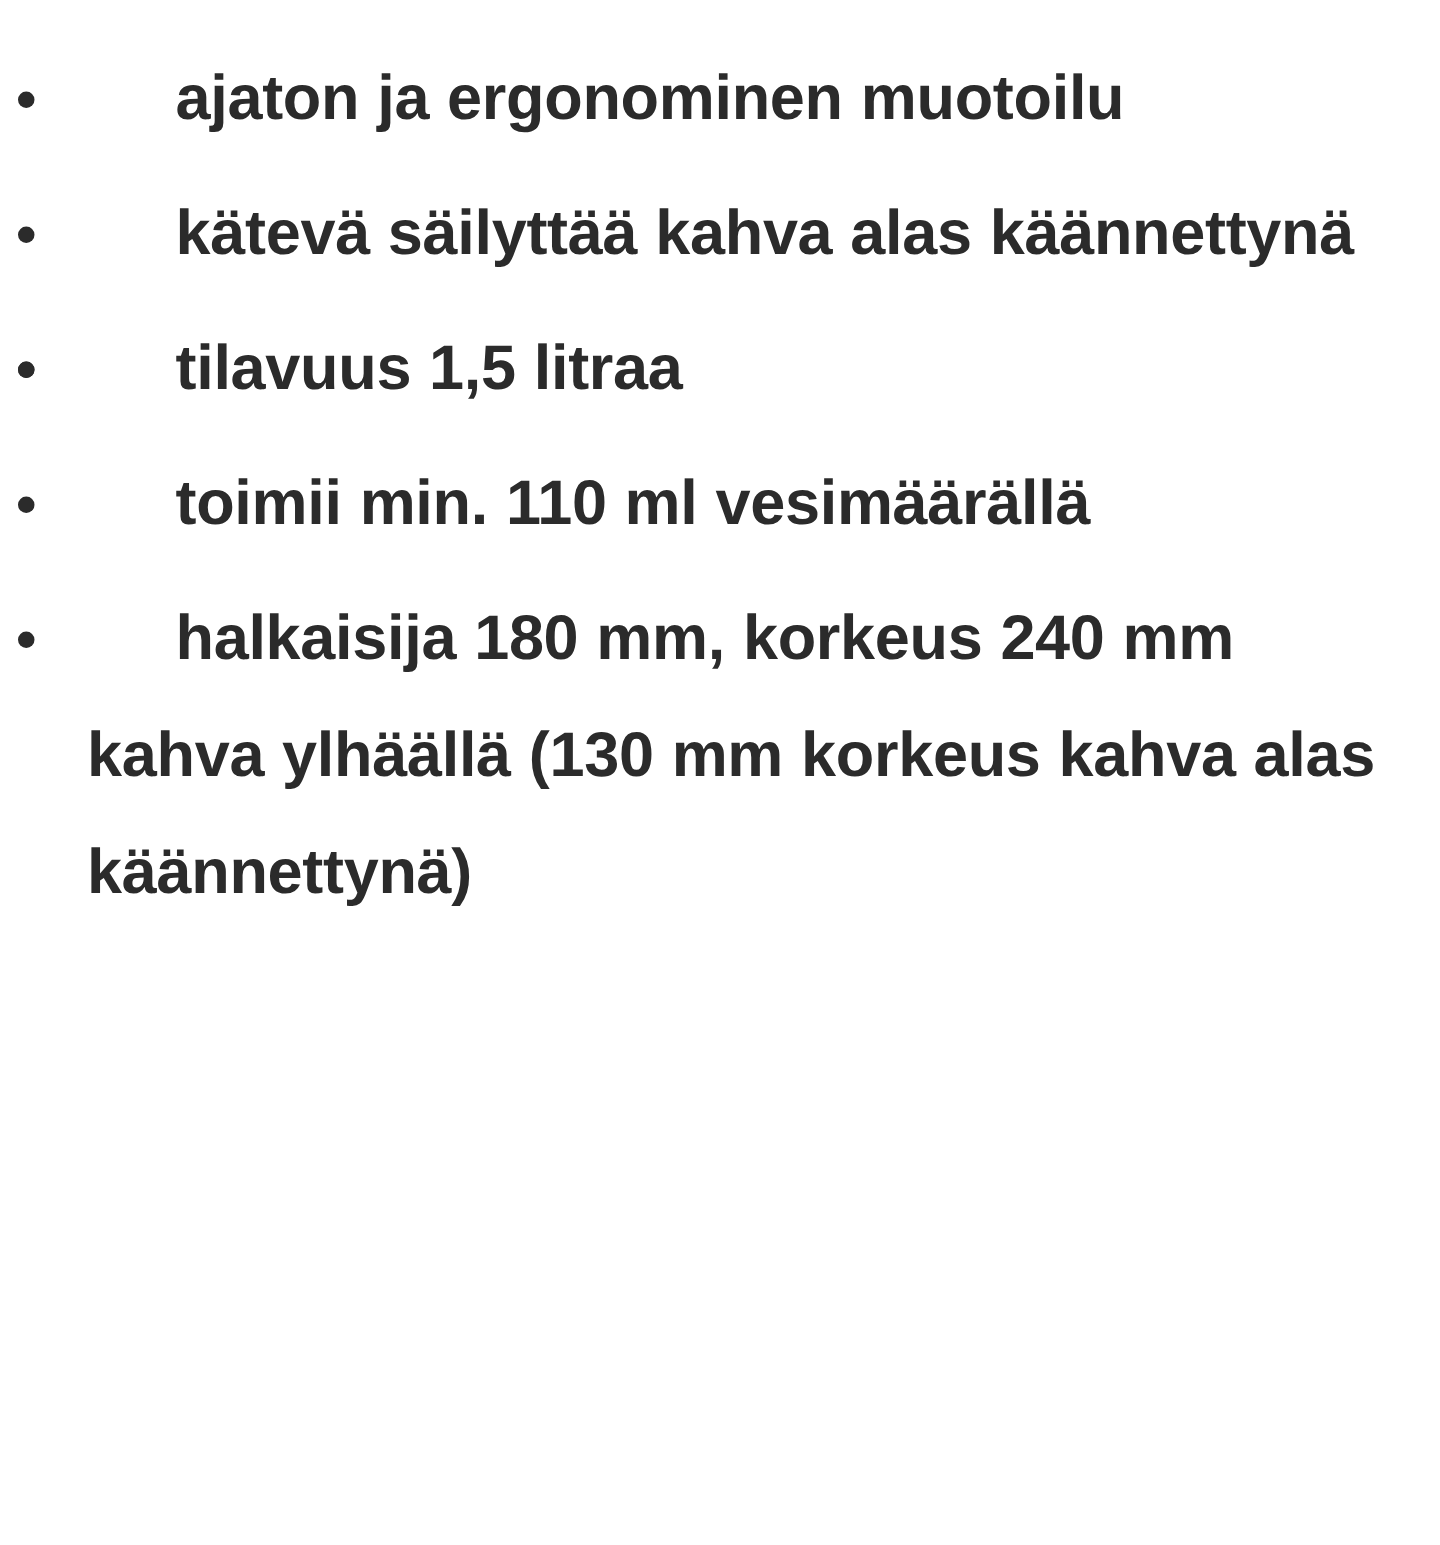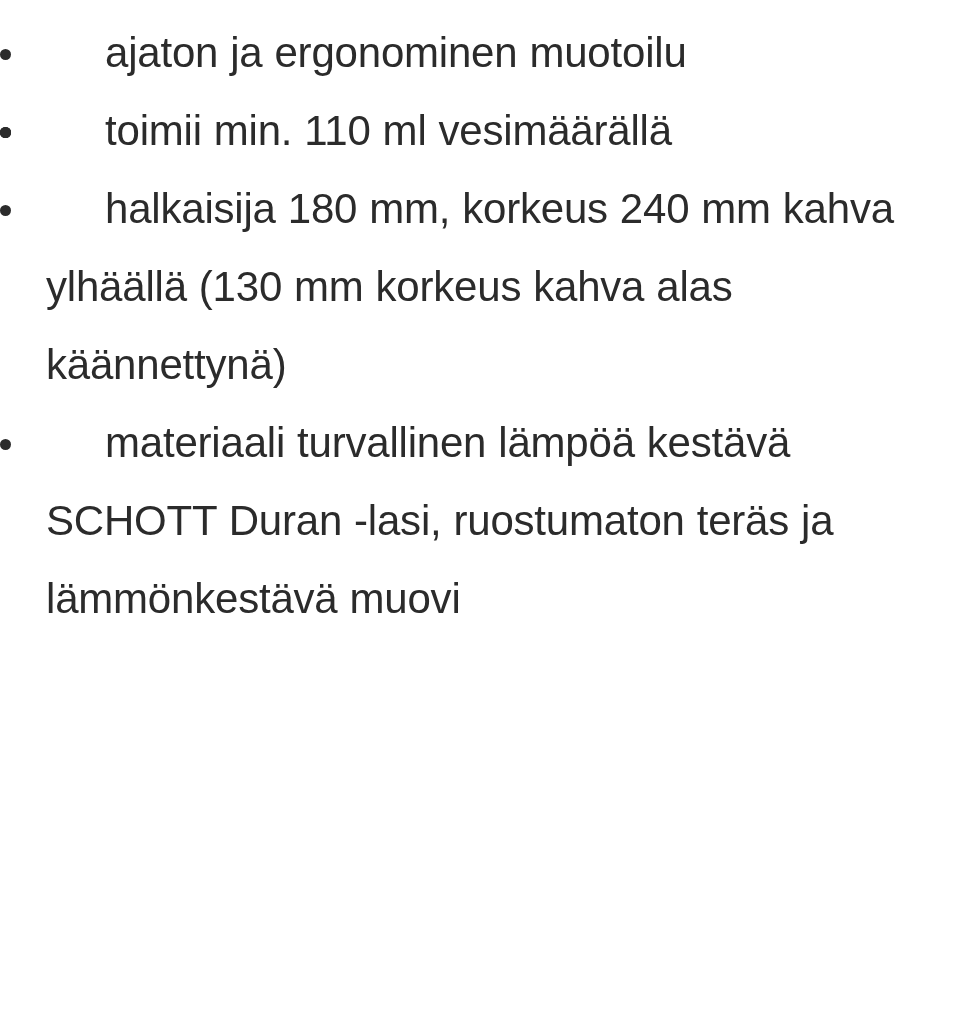--- a/index.html
+++ b/index.html
@@ -19,26 +19,26 @@
     list-style: none;
     margin: 0;
     padding: 0;
     position: relative;
     padding-top: 14px;
   }
 
   
   .feature-item {
     position: relative;
-    margin: 0;
+    margin: 12px;
     padding: 0 26px 0 46px;
     text-indent: 59px;
     font-size: 42px;
     line-height: 78px;
-    font-weight: 400;
+    font-weight: 700;
     color: #2b2b2b;
     letter-spacing: -0.2px;
     word-spacing: 0.5px;
   }
 
   .bullet-dot {
     position: absolute;
     left: 0px;
     top: 35px;
     width: 11px;
@@ -52,33 +52,33 @@
 <body>
 
 <ul id="feature-list">
 
   <li class="feature-item">
     <span class="bullet-dot"></span><span>ajaton ja ergonominen muotoilu</span>
   </li>
 
 
   <li class="feature-item">
-    <span class="bullet-dot"></span>
+    <span class="bullet-dot"></span><span>kätevä säilyttää kahva alas käännettynä</span>
   </li>
 
   <li class="feature-item">
     <span class="bullet-dot"></span>
   </li>
 
+  <li class="feature-item">
+    <span class="bullet-dot"></span><span>tilavuus 1,5 litraa</span>
+  </li>
 
   <li class="feature-item">
     <span class="bullet-dot"></span><span>toimii min. 110 ml vesimäärällä</span>
   </li>
 
   <li class="feature-item">
     <span class="bullet-dot"></span><span>halkaisija 180 mm, korkeus 240 mm kahva ylhäällä (130 mm korkeus kahva alas käännettynä)</span>
   </li>
 
-  <li class="feature-item">
-    <span class="bullet-dot"></span><span>materiaali turvallinen lämpöä kestävä SCHOTT Duran -lasi, ruostumaton teräs ja lämmönkestävä muovi</span>
-  </li>
 
 </ul>
 
 </body></html>

